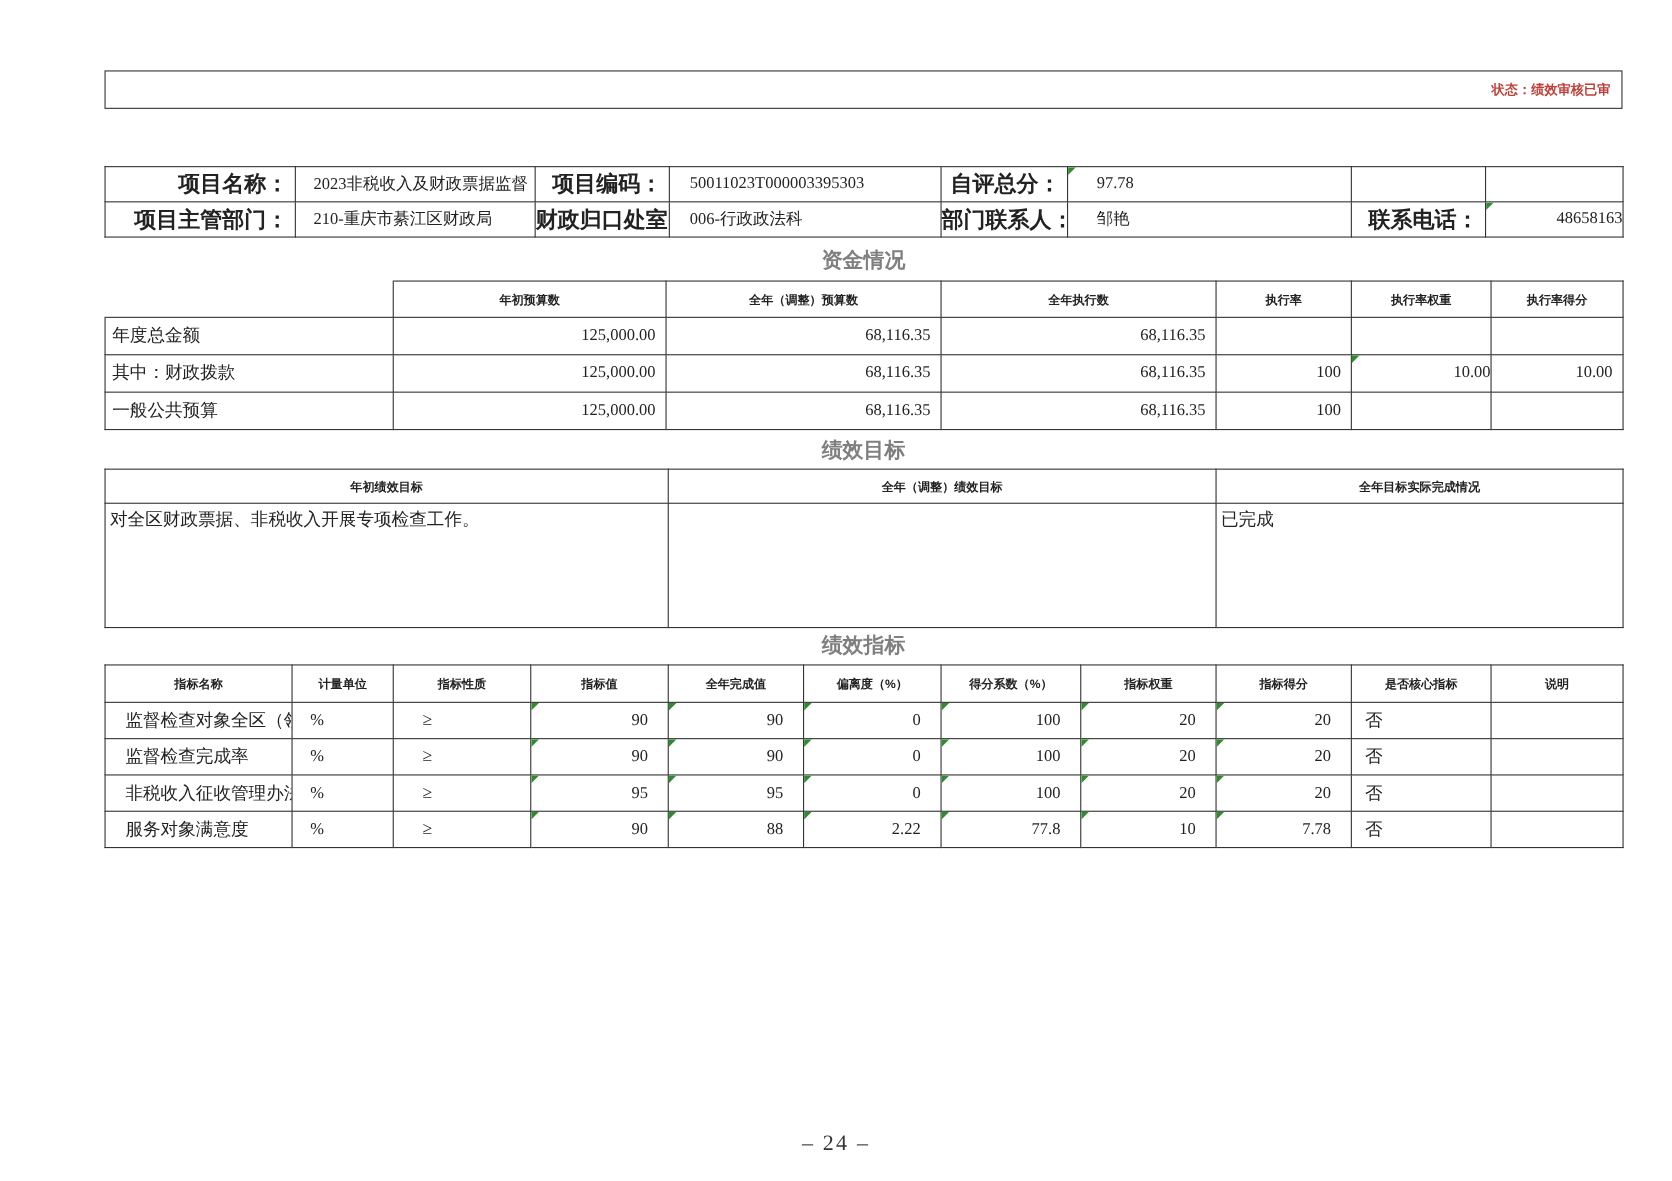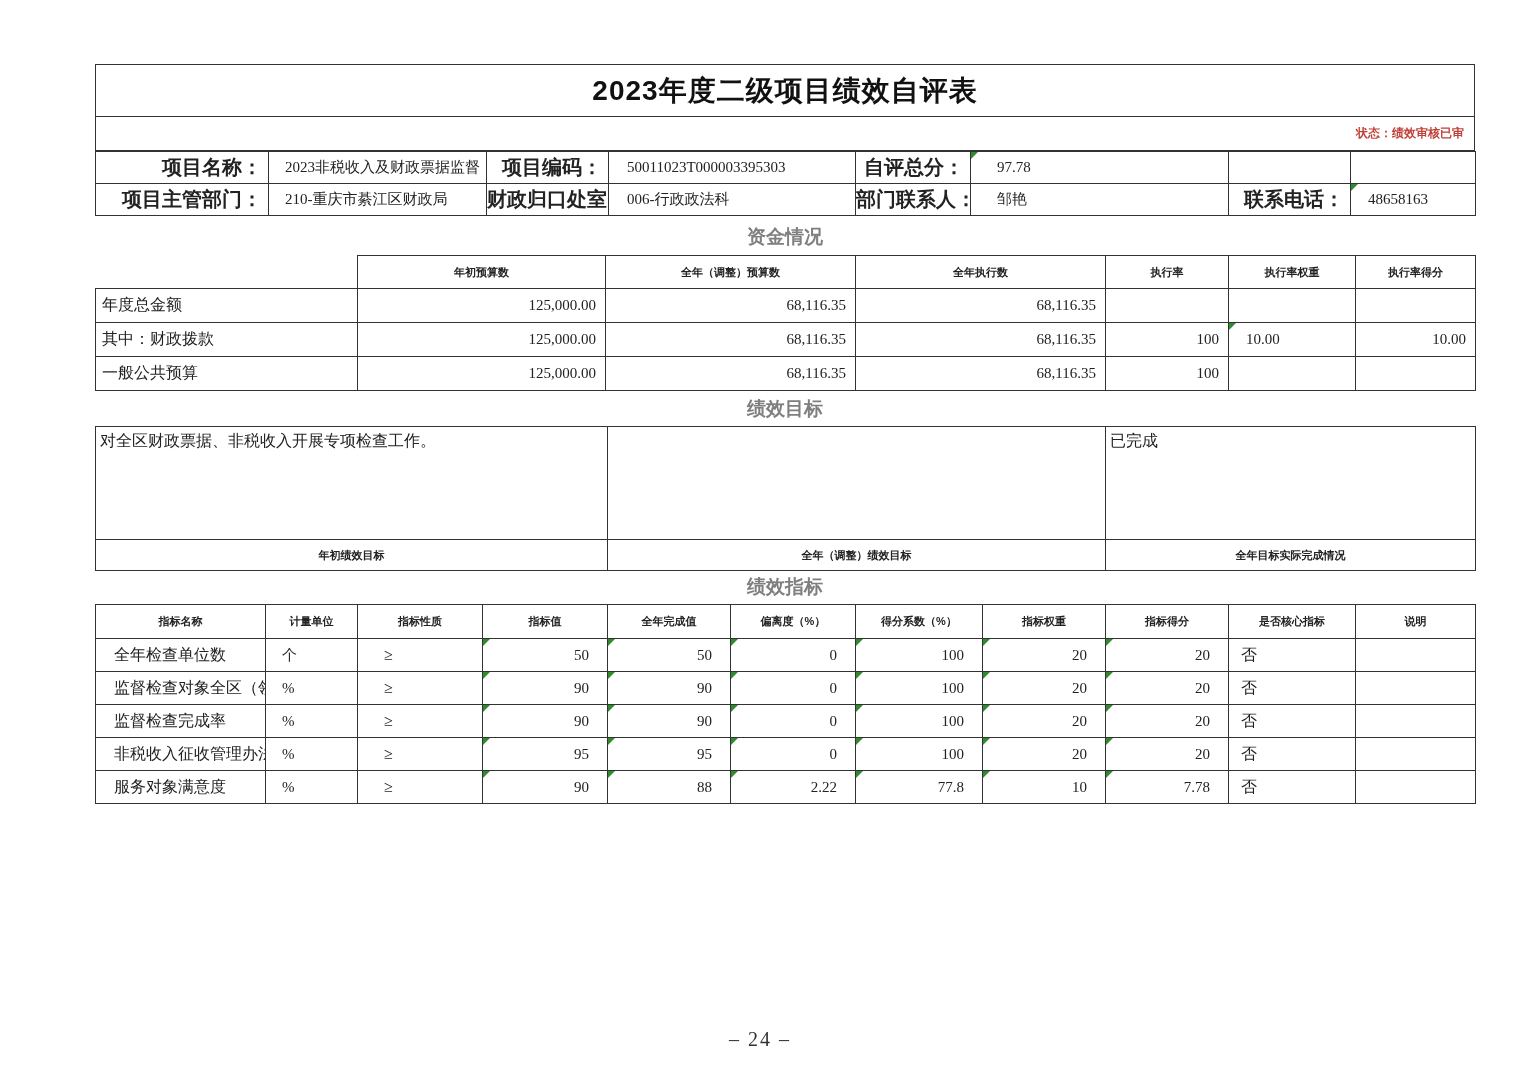--- a/index.html
+++ b/index.html
@@ -41,21 +41,21 @@
     border:1px solid var(--line);
     font-size:15px;font-weight:normal;color:#222;
     overflow:hidden;white-space:nowrap;position:relative;
     vertical-align:middle;
   }
   th{font-weight:bold;font-size:11px;}
   .lbl{font-weight:bold;text-align:right;padding-right:6px;font-size:20px;}
   .val{text-align:left;padding-left:16px;}
   .val-pad26{padding-left:26px;}
   .val-pad18{padding-left:18px;}
-  .val-pad3{padding-left:17px;}
+  .val-pad3{padding-left:17px;text-align:right;}
   .num{text-align:right;padding-right:9px;}
   .num-pad18{padding-right:18px;}
 
   .info-table{top:151px;}
   .info-table td{height:32px;}
 
   .section-title{
     position:absolute;left:95px;width:1380px;text-align:center;
     font-weight:bold;font-size:19px;color:var(--section-gray);
   }
@@ -93,23 +93,20 @@
 
   .page-number{
     position:absolute;left:0;top:1028px;width:100%;text-align:center;
     font-size:20px;color:#333;letter-spacing:2px;
   }
 </style>
 </head>
 <body>
 
 <div class="title-block">
-  <div class="title-row">
-    <span class="doc-title hdr-font">2023年度二级项目绩效自评表</span>
-  </div>
   <div class="status-row">
     <span class="status-text hdr-font">状态：绩效审核已审</span>
   </div>
 </div>
 
 <table class="info-table">
   <colgroup>
     <col style="width:173px">
       <col style="width:218px">
       <col style="width:122px">
@@ -198,28 +195,28 @@
 <div class="section-title st-targets hdr-font">绩效目标</div>
 
 <table class="targets-table">
   <colgroup>
     <col style="width:512px">
       <col style="width:498px">
       <col style="width:370px">
   </colgroup>
   <tbody>
       <tr>
-    <td>对全区财政票据、非税收入开展专项检查工作。</td>
-    <td></td>
-    <td>已完成</td>
-  </tr>
-  <tr>
     <th class="hdr-font">年初绩效目标</th>
     <th class="hdr-font">全年（调整）绩效目标</th>
     <th class="hdr-font">全年目标实际完成情况</th>
+  </tr>
+  <tr>
+    <td>对全区财政票据、非税收入开展专项检查工作。</td>
+    <td></td>
+    <td>已完成</td>
   </tr>
 </tbody>
   </table>
 
 <div class="section-title st-indicators hdr-font">绩效指标</div>
 
 <table class="ind-table">
   <colgroup>
     <col style="width:170px">
       <col style="width:92px">
@@ -241,33 +238,20 @@
     <th class="hdr-font">指标值</th>
     <th class="hdr-font">全年完成值</th>
     <th class="hdr-font">偏离度（%）</th>
     <th class="hdr-font">得分系数（%）</th>
     <th class="hdr-font">指标权重</th>
     <th class="hdr-font">指标得分</th>
     <th class="hdr-font">是否核心指标</th>
     <th class="hdr-font">说明</th>
   </tr>
 
-  <tr>
-    <td class="ind-name">全年检查单位数</td>
-    <td class="ind-unit">个</td>
-    <td class="ind-nature">≥</td>
-    <td class="num num-pad18 flag">50<i class="tri"></i></td>
-    <td class="num num-pad18 flag">50<i class="tri"></i></td>
-    <td class="num num-pad18 flag">0<i class="tri"></i></td>
-    <td class="num num-pad18 flag">100<i class="tri"></i></td>
-    <td class="num num-pad18 flag">20<i class="tri"></i></td>
-    <td class="num num-pad18 flag">20<i class="tri"></i></td>
-    <td class="ind-core">否</td>
-    <td></td>
-  </tr>
 
   <tr>
     <td class="ind-name">监督检查对象全区（领</td>
     <td class="ind-unit">%</td>
     <td class="ind-nature">≥</td>
     <td class="num num-pad18 flag">90<i class="tri"></i></td>
     <td class="num num-pad18 flag">90<i class="tri"></i></td>
     <td class="num num-pad18 flag">0<i class="tri"></i></td>
     <td class="num num-pad18 flag">100<i class="tri"></i></td>
     <td class="num num-pad18 flag">20<i class="tri"></i></td>

